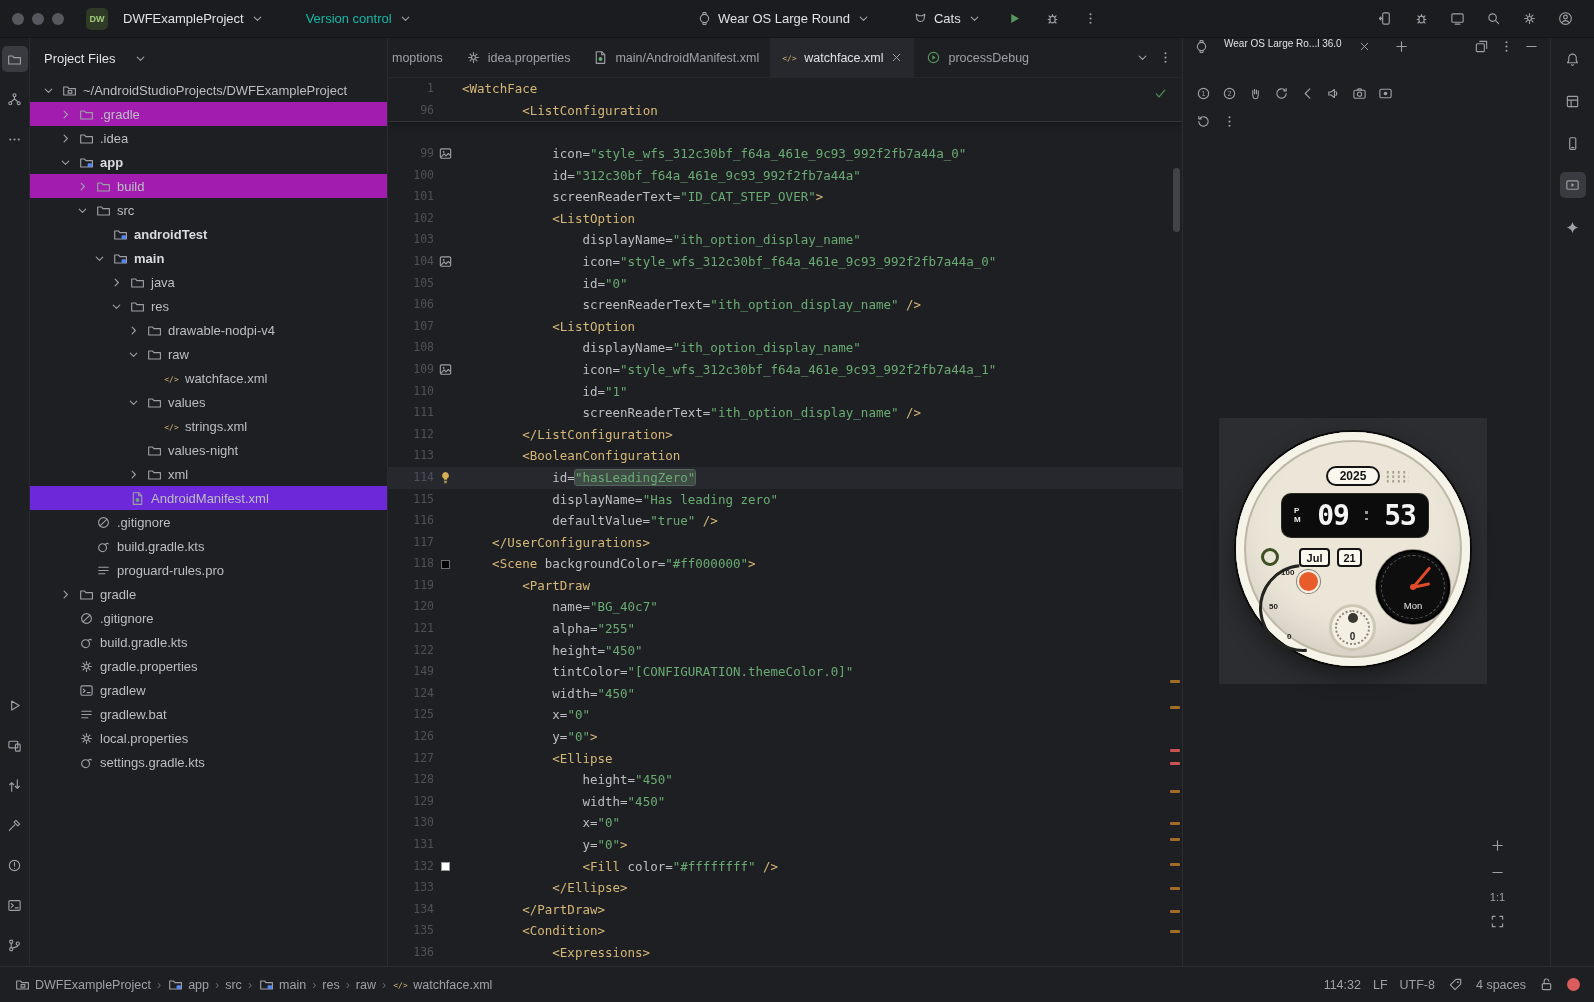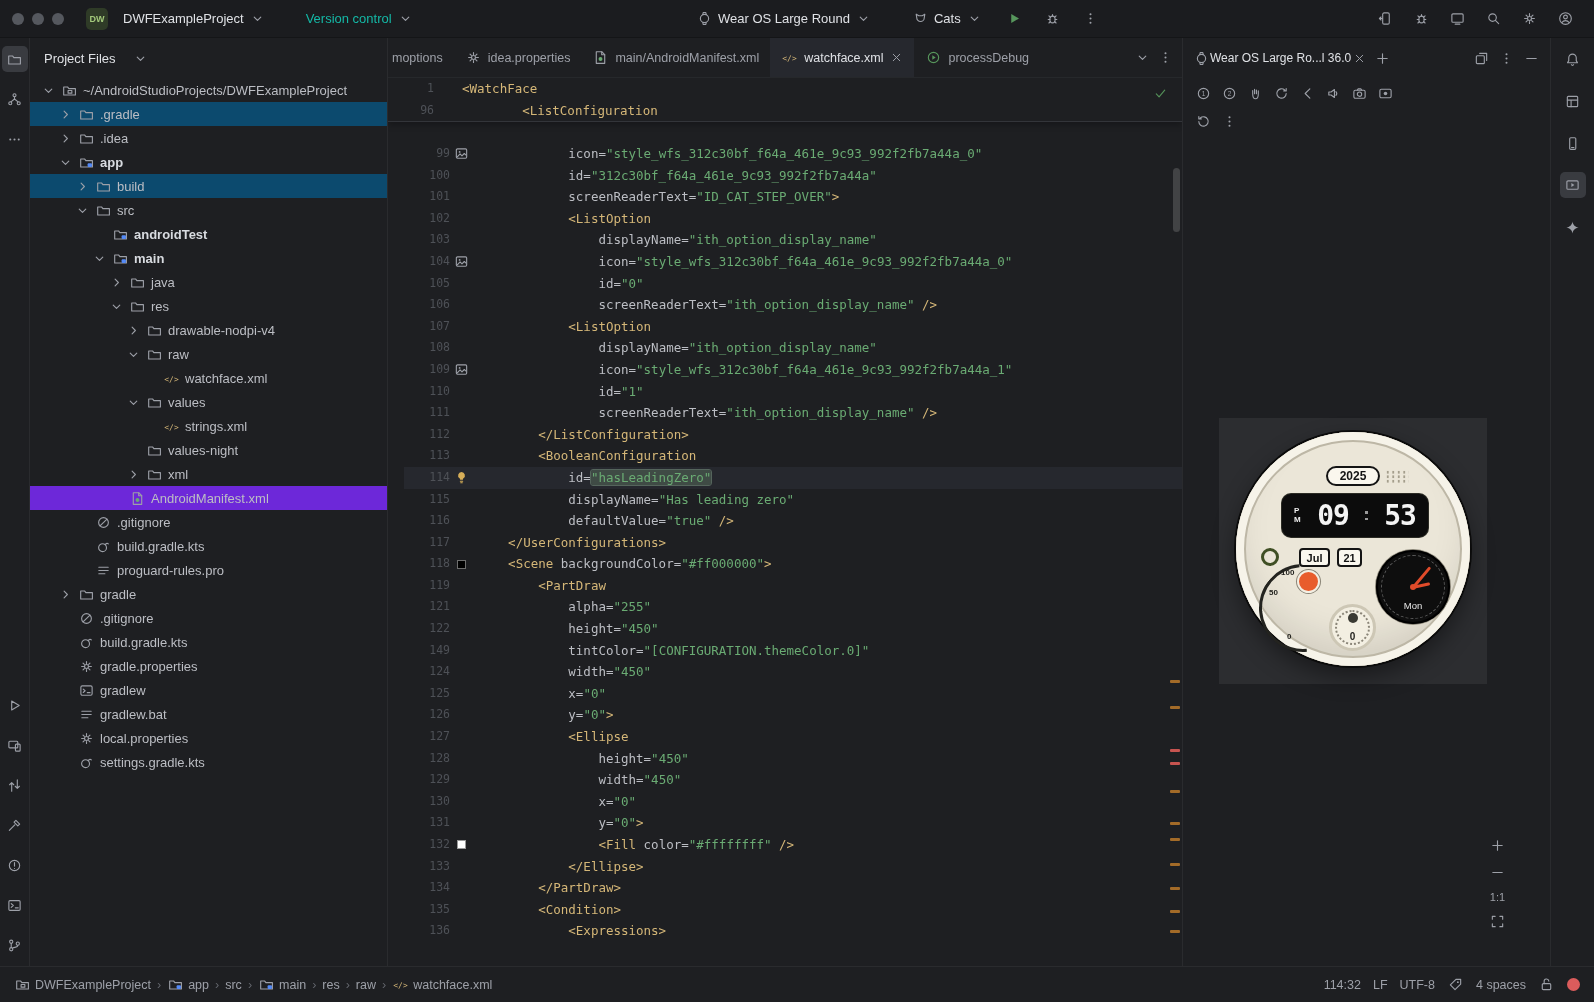--- a/index.html
+++ b/index.html
@@ -32,58 +32,58 @@
   .stripe .iconbtn.active{background:#393b40}
   .stripe .spacer{margin-top:auto}
 
   
   .project-panel{width:358px;flex:0 0 358px;border-right:1px solid #2a2b2e;
     display:flex;flex-direction:column;min-height:0}
   .panel-header{flex:0 0 40px;display:flex;align-items:center;gap:16px;padding:0 14px;color:#dfe1e5}
   .tree{flex:1;overflow:hidden}
   .tree-row{height:24px;display:flex;align-items:center;gap:5px;white-space:nowrap;cursor:default}
   .tree-row.selected{background:#6d28d9}
-  .tree-row.muted{background:#0c4a6e}
+  .tree-row.muted{background:#a21caf}
   .tree-row.bold .tree-label{font-weight:bold;color:#d8dbe0}
   .tree-row .chev{width:16px}
 
   
   .editor-zone{flex:1;min-width:0;display:flex;flex-direction:column}
   .tabs{flex:0 0 40px;display:flex;align-items:stretch;border-bottom:1px solid #26282b;padding-left:2px}
   .tab{display:flex;align-items:center;gap:6px;padding:0 11px;font-size:12.5px;color:#9da0a8;cursor:default}
   .tab.active{color:#dfe1e5;background:#26282e;box-shadow:inset 0 -2px 0 #26282e}
   .tab.clipped{padding-left:2px;max-width:78px;overflow:hidden}
   .tab.truncate{max-width:118px;overflow:hidden}
   .tab .close{width:14px;height:14px}
   .tabs-right{margin-left:auto;display:flex;align-items:center;gap:6px;padding-right:8px}
 
   .editor{flex:1;position:relative;overflow:hidden;background:#1e1f22;
     font-family:"DejaVu Sans Mono",monospace;font-size:12.5px}
   .sticky{position:absolute;left:0;right:0;top:0;background:#1e1f22;z-index:3;
     border-bottom:1px solid #33353a;box-shadow:0 3px 6px rgba(0,0,0,.25)}
-  .code{position:absolute;left:16px;right:0;top:65px;z-index:1}
+  .code{position:absolute;left:0;right:0;top:65px;z-index:1}
   .cl{display:flex;height:21.6px;line-height:21.6px;white-space:pre}
   .cl.current{background:#26282e}
   .gut{flex:0 0 72px;display:flex;align-items:center;justify-content:flex-end;padding-right:4px}
   .ln{color:#4e5157;font-size:11.5px;min-width:30px;text-align:right}
   .gicon{width:22px;display:flex;align-items:center;justify-content:center}
   .sw{width:9px;height:9px;border:1px solid #6e6e6e;display:inline-block}
   .src{padding-left:2px}
   .tk-p,.tk-a{color:#bcbec4}
   .tk-t{color:#d5b778}
   .tk-s{color:#6aab73}
   .tk-x{color:#6aab73;background:#3f4b45;border-radius:2px;outline:1px solid #55655c}
   .inspect-ok{position:absolute;top:8px;right:14px;z-index:4}
   .scrollthumb{position:absolute;right:2px;top:90px;width:7px;height:64px;border-radius:4px;
     background:rgba(255,255,255,.16);z-index:4}
   .stripe-mark{position:absolute;right:2px;width:10px;height:3px;border-radius:1px;z-index:4}
 
   
   .devices-panel{width:368px;flex:0 0 368px;border-left:1px solid #2a2b2e;display:flex;flex-direction:column}
-  .dev-tabbar{flex:0 0 40px;display:flex;align-items:center;gap:0;padding:0 10px;color:#dfe1e5;font-size:12px}
+  .dev-tabbar{flex:0 0 40px;display:flex;align-items:flex-start;gap:14px;padding:0 10px;color:#dfe1e5;font-size:10px}
   .dev-tabbar .right{margin-left:auto;display:flex;align-items:center;gap:8px}
   .dev-toolbar{flex:0 0 56px;display:flex;flex-direction:column;gap:2px;padding:2px 8px}
   .dev-toolrow{display:flex;align-items:center;gap:2px;height:26px}
   .tbtn{width:24px;height:24px;display:flex;align-items:center;justify-content:center;border-radius:4px}
   .dev-canvas{flex:1;position:relative}
   .watch-frame{position:absolute;left:36px;top:282px;width:268px;height:266px;background:#2c2d30}
   .watch-face{position:absolute;left:17px;top:14px;width:234px;height:234px;border-radius:50%;
     background:#ebe6d8;
     box-shadow:inset 0 0 0 8px #f6f3e9,inset 0 0 0 10px #bdb7a6,inset 0 -24px 34px rgba(0,0,0,.10),
       0 0 0 2px #0b0b0b,0 10px 24px rgba(0,0,0,.45)}
@@ -102,21 +102,21 @@
   .wf-ring{position:absolute;left:25px;top:116px;width:18px;height:18px;border-radius:50%;border:3px solid #3f4f24}
   .pill{position:absolute;border:2px solid #141414;border-radius:4px;background:#faf7ee;color:#141414;
     font-weight:bold;font-size:11px;display:flex;align-items:center;justify-content:center}
   .wf-month{left:63px;top:116px;width:31px;height:19px}
   .wf-day{left:101px;top:116px;width:25px;height:19px}
   .wf-gauge{position:absolute;left:21px;top:126px;width:100px;height:100px;color:#23231f;
     font-size:8px;font-weight:bold}
   .g-ring{position:absolute;left:2px;top:6px;width:88px;height:88px;border-radius:50%;
     border:3px solid #23231f;border-right-color:transparent;border-top-color:transparent;transform:rotate(40deg)}
   .g-100{position:absolute;left:24px;top:10px}
-  .g-50{position:absolute;left:12px;top:30px}
+  .g-50{position:absolute;left:12px;top:44px}
   .g-0{position:absolute;left:30px;top:74px}
   .g-dot{position:absolute;left:40px;top:12px;width:23px;height:23px;border-radius:50%;background:#e85c2c;
     border:2px solid #f3efe3;box-shadow:0 0 0 1px #8a8577}
   .wf-subdial{position:absolute;left:140px;top:118px;width:74px;height:74px;border-radius:50%;background:#0e0e0e;
     box-shadow:inset 0 0 0 2px #000,0 0 0 1px #8a8577}
   .wf-subdial::before{content:"";position:absolute;inset:5px;border:1px dashed #5c5c5c;border-radius:50%}
   .sd-day{position:absolute;left:0;right:0;bottom:13px;text-align:center;color:#e8e8e8;font-size:9.5px}
   .sd-hand{position:absolute;left:calc(50% - 1.25px);bottom:50%;width:2.5px;background:#e04b2a;
     transform-origin:50% 100%;border-radius:2px}
   .sd-min{height:26px;transform:rotate(40deg)}
@@ -794,20 +794,21 @@
             <div class="cl"><span class="gut"><span class="ln">113</span><span class="gicon"></span></span><span class="src"><span class="tk-p">        </span><span class="tk-t">&lt;BooleanConfiguration</span></span></div>
             <div class="cl current"><span class="gut"><span class="ln">114</span><span class="gicon"><span class="ic"><svg width="15" height="15" viewBox="0 0 16 16" fill="none" stroke="#9da0a8" stroke-width="1.2" stroke-linecap="round" stroke-linejoin="round">
                       <path d="M8 2.2a3.7 3.7 0 0 1 2.1 6.7c-.5.4-.6.9-.6 1.4H6.5c0-.5-.1-1-.6-1.4A3.7 3.7 0 0 1 8 2.2z" fill="#d6ae58" stroke="none"></path>
                       <path d="M6.8 12h2.4M7.2 13.6h1.6" stroke="#d6ae58"></path>
                     </svg></span></span></span><span class="src"><span class="tk-p">            </span><span class="tk-a">id=</span><span class="tk-x">"hasLeadingZero"</span></span></div>
             <div class="cl"><span class="gut"><span class="ln">115</span><span class="gicon"></span></span><span class="src"><span class="tk-p">            </span><span class="tk-a">displayName=</span><span class="tk-s">"Has leading zero"</span></span></div>
             <div class="cl"><span class="gut"><span class="ln">116</span><span class="gicon"></span></span><span class="src"><span class="tk-p">            </span><span class="tk-a">defaultValue=</span><span class="tk-s">"true"</span><span class="tk-t"> /&gt;</span></span></div>
             <div class="cl"><span class="gut"><span class="ln">117</span><span class="gicon"></span></span><span class="src"><span class="tk-p">    </span><span class="tk-t">&lt;/UserConfigurations&gt;</span></span></div>
             <div class="cl"><span class="gut"><span class="ln">118</span><span class="gicon"><span class="sw" style="background:#000"></span></span></span><span class="src"><span class="tk-p">    </span><span class="tk-t">&lt;Scene</span><span class="tk-a"> backgroundColor=</span><span class="tk-s">"#ff000000"</span><span class="tk-t">&gt;</span></span></div>
             <div class="cl"><span class="gut"><span class="ln">119</span><span class="gicon"></span></span><span class="src"><span class="tk-p">        </span><span class="tk-t">&lt;PartDraw</span></span></div>
+            <div class="cl"><span class="gut"><span class="ln">120</span><span class="gicon"></span></span><span class="src"><span class="tk-p">            </span><span class="tk-a">name=</span><span class="tk-s">"BG_40c7"</span></span></div>
             <div class="cl"><span class="gut"><span class="ln">121</span><span class="gicon"></span></span><span class="src"><span class="tk-p">            </span><span class="tk-a">alpha=</span><span class="tk-s">"255"</span></span></div>
             <div class="cl"><span class="gut"><span class="ln">122</span><span class="gicon"></span></span><span class="src"><span class="tk-p">            </span><span class="tk-a">height=</span><span class="tk-s">"450"</span></span></div>
             <div class="cl"><span class="gut"><span class="ln">149</span><span class="gicon"></span></span><span class="src"><span class="tk-p">            </span><span class="tk-a">tintColor=</span><span class="tk-s">"[CONFIGURATION.themeColor.0]"</span></span></div>
             <div class="cl"><span class="gut"><span class="ln">124</span><span class="gicon"></span></span><span class="src"><span class="tk-p">            </span><span class="tk-a">width=</span><span class="tk-s">"450"</span></span></div>
             <div class="cl"><span class="gut"><span class="ln">125</span><span class="gicon"></span></span><span class="src"><span class="tk-p">            </span><span class="tk-a">x=</span><span class="tk-s">"0"</span></span></div>
             <div class="cl"><span class="gut"><span class="ln">126</span><span class="gicon"></span></span><span class="src"><span class="tk-p">            </span><span class="tk-a">y=</span><span class="tk-s">"0"</span><span class="tk-t">&gt;</span></span></div>
             <div class="cl"><span class="gut"><span class="ln">127</span><span class="gicon"></span></span><span class="src"><span class="tk-p">            </span><span class="tk-t">&lt;Ellipse</span></span></div>
             <div class="cl"><span class="gut"><span class="ln">128</span><span class="gicon"></span></span><span class="src"><span class="tk-p">                </span><span class="tk-a">height=</span><span class="tk-s">"450"</span></span></div>
             <div class="cl"><span class="gut"><span class="ln">129</span><span class="gicon"></span></span><span class="src"><span class="tk-p">                </span><span class="tk-a">width=</span><span class="tk-s">"450"</span></span></div>
             <div class="cl"><span class="gut"><span class="ln">130</span><span class="gicon"></span></span><span class="src"><span class="tk-p">                </span><span class="tk-a">x=</span><span class="tk-s">"0"</span></span></div>

